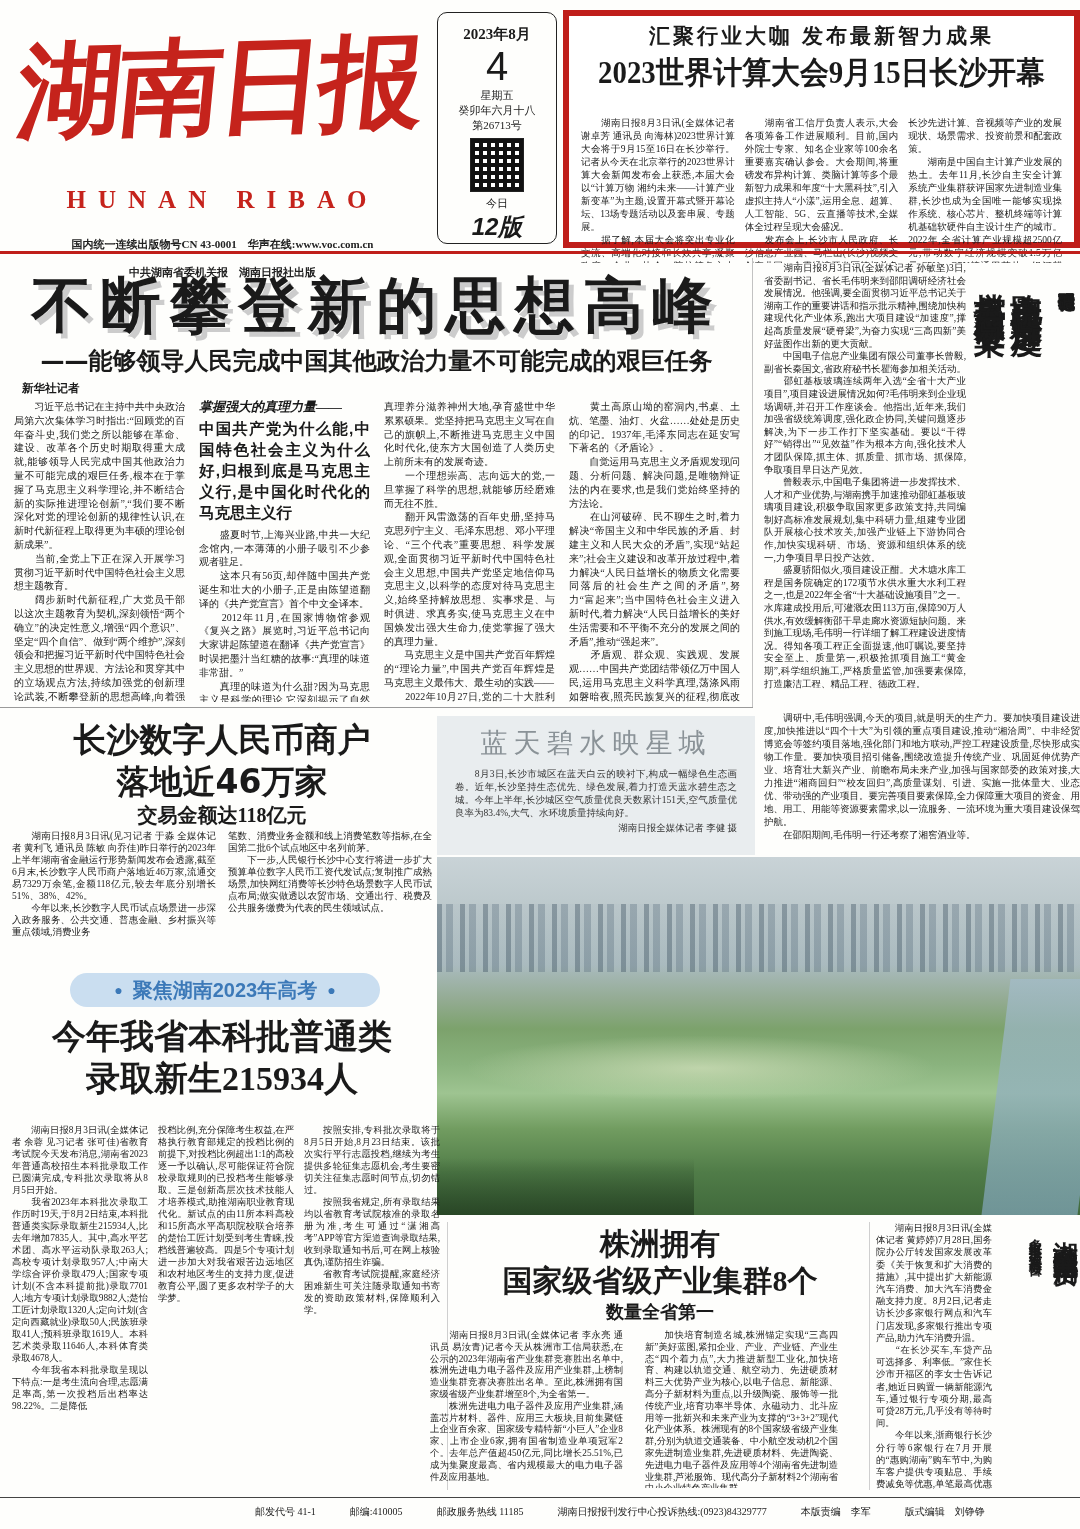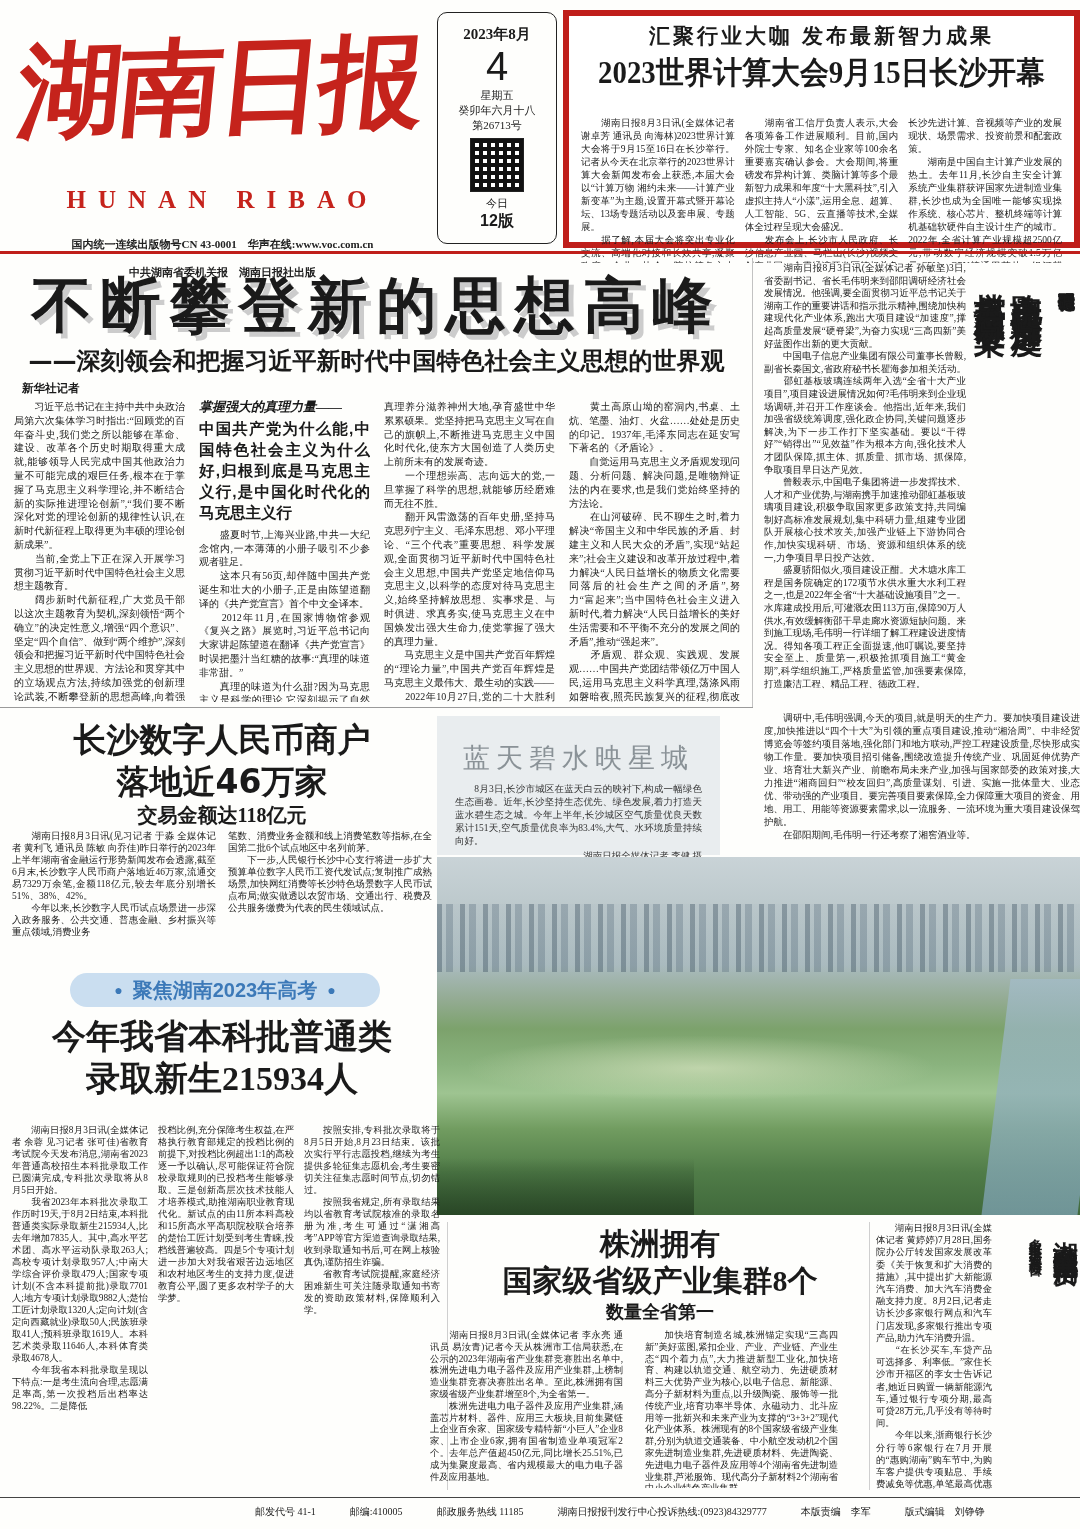--- a/index.html
+++ b/index.html
@@ -19,21 +19,21 @@
   .datebox { position:absolute; left:437px; top:12px; width:120px; height:232px;
     border:1.5px solid #222; border-radius:10px; text-align:center; padding-top:12px; }
   .d-ym { font-size:15px; font-weight:bold; }
   .d-day { font-size:40px; font-family:"Liberation Sans", sans-serif; line-height:1.1; }
   .d-sm { font-size:11px; line-height:1.35; }
   .d-qr { width:54px; height:54px; margin:5px auto 4px auto; border:1px solid #222;
     background-image:
       repeating-linear-gradient(0deg,#111 0 4px,transparent 4px 8px),
       repeating-linear-gradient(90deg,#111 0 4px,#fff 4px 8px); }
   .d-today { font-size:11px; }
-  .d-pages { font-size:16px; font-weight:bold; font-family:"Liberation Sans", sans-serif; }
+  .d-pages { font-size:24px; font-weight:bold; font-family:"Liberation Sans", sans-serif;font-style:italic; }
 
   
   .topstory { position:absolute; left:563px; top:10px; width:517px; height:238px;
     border:6px solid #bf1e1a; background:#fff; padding:6px 12px 8px 12px; }
   .ts-kicker { text-align:center; font-family:"Liberation Sans", sans-serif; font-weight:bold;
     font-size:21px; letter-spacing:3px; }
   .ts-headline { text-align:center; font-weight:900; font-size:31px; white-space:nowrap;
     transform:scaleX(.93); transform-origin:center; margin-top:2px; font-family:"Liberation Serif", serif; }
   .ts-cols { display:flex; gap:10px; margin-top:23px; }
   .ts-col { flex:1; height:146px; overflow:hidden; font-size:9.5px; line-height:13px; text-align:justify; }
@@ -72,22 +72,22 @@
   
   .rmb-h { position:absolute; left:10px; width:424px; text-align:center;
     font-family:"DejaVu Sans", sans-serif; font-weight:900; font-size:33px; }
   .rmb-h1 { top:718px; } .rmb-h2 { top:760px; }
   .rmb-sub { position:absolute; left:10px; top:802px; width:424px; text-align:center;
     font-weight:bold; font-size:20px; }
   .rmb-cols { position:absolute; left:12px; top:830px; width:420px; height:134px; display:flex; gap:12px; }
   .rmb-col { flex:1; height:134px; overflow:hidden; font-size:9.5px; line-height:12px; text-align:justify; }
 
   
-  .photobox { position:absolute; left:437px; top:716px; width:283px; height:139px;
-    background:#e9edef; padding:24px 18px 6px 18px; }
+  .photobox { position:absolute; left:437px; top:716px; width:318px; height:139px;
+    background:#e9edef; padding:9px 18px 6px 18px; }
   .pb-title { text-align:center; font-family:"Liberation Sans", sans-serif; font-weight:500;
     font-size:27px; letter-spacing:6px; color:#8a9297; }
   .pb-body { margin-top:7px; font-size:9.5px; line-height:13px; text-align:justify; color:#333; }
   .pb-credit { text-align:right; font-size:9.5px; margin-top:2px; color:#333; }
 
   
   .photo { position:absolute; left:437px; top:857px; width:643px; height:358px; overflow:hidden;
     background:linear-gradient(#c9d3d7 0%, #bac7ca 16%, #aabbbf 30%, #93ab92 40%, #7ca26c 48%,
       #8ab37e 58%, #9ec491 66%, #719c60 76%, #507c48 88%, #40693b 100%); }
   .photo-skyline { position:absolute; left:0; top:13%; width:100%; height:19%;
@@ -166,21 +166,21 @@
       <div class="ts-col prelines">　　湖南省工信厅负责人表示,大会各项筹备工作进展顺利。目前,国内外院士专家、知名企业家等100余名重要嘉宾确认参会。大会期间,将重磅发布异构计算、类脑计算等多个最新智力成果和年度“十大黑科技”,引入虚拟主持人“小漾”,运用全息、超算、人工智能、5G、云直播等技术,全媒体全过程呈现大会盛况。
 　　发布会上,长沙市人民政府、长沙信息产业园、马栏山(长沙)视频文创产业园、金霞经济开发区等相关负责人介绍了</div>
       <div class="ts-col prelines">长沙先进计算、音视频等产业的发展现状、场景需求、投资前景和配套政策。
 　　湖南是中国自主计算产业发展的热土。去年11月,长沙自主安全计算系统产业集群获评国家先进制造业集群,长沙也成为全国唯一能够实现操作系统、核心芯片、整机终端等计算机基础软硬件自主设计生产的城市。2022年,全省计算产业规模超2500亿元,带动数字经济规模突破1.5万亿元,CPU、GPU等通用芯片、银河麒麟操作系统国内同类市场占比第一。</div>
     </div>
   </div>
 
   <div class="redrule"></div>
 
   <div class="ms-headline">不断攀登新的思想高峰</div>
-  <div class="ms-subhead">——深刻领会和把握习近平新时代中国特色社会主义思想的世界观</div>
+  <div class="ms-subhead">——能够领导人民完成中国其他政治力量不可能完成的艰巨任务</div>
   <div class="ms-byline">新华社记者</div>
   <div class="ms-cols">
     <div class="ms-col prelines">　　习近平总书记在主持中共中央政治局第六次集体学习时指出:“回顾党的百年奋斗史,我们党之所以能够在革命、建设、改革各个历史时期取得重大成就,能够领导人民完成中国其他政治力量不可能完成的艰巨任务,根本在于掌握了马克思主义科学理论,并不断结合新的实际推进理论创新”,“我们要不断深化对党的理论创新的规律性认识,在新时代新征程上取得更为丰硕的理论创新成果”。
 　　当前,全党上下正在深入开展学习贯彻习近平新时代中国特色社会主义思想主题教育。
 　　阔步新时代新征程,广大党员干部以这次主题教育为契机,深刻领悟“两个确立”的决定性意义,增强“四个意识”、坚定“四个自信”、做到“两个维护”,深刻领会和把握习近平新时代中国特色社会主义思想的世界观、方法论和贯穿其中的立场观点方法,持续加强党的创新理论武装,不断攀登新的思想高峰,向着强国建设、民族复兴的宏伟目标昂扬奋进。</div>
     <div class="ms-col">
       <div class="ms-intro">掌握强大的真理力量——</div>
       <div class="ms-colsub">中国共产党为什么能,中国特色社会主义为什么好,归根到底是马克思主义行,是中国化时代化的马克思主义行</div>
       <span class="prelines">　　盛夏时节,上海兴业路,中共一大纪念馆内,一本薄薄的小册子吸引不少参观者驻足。
 　　这本只有56页,却伴随中国共产党诞生和壮大的小册子,正是由陈望道翻译的《共产党宣言》首个中文全译本。

